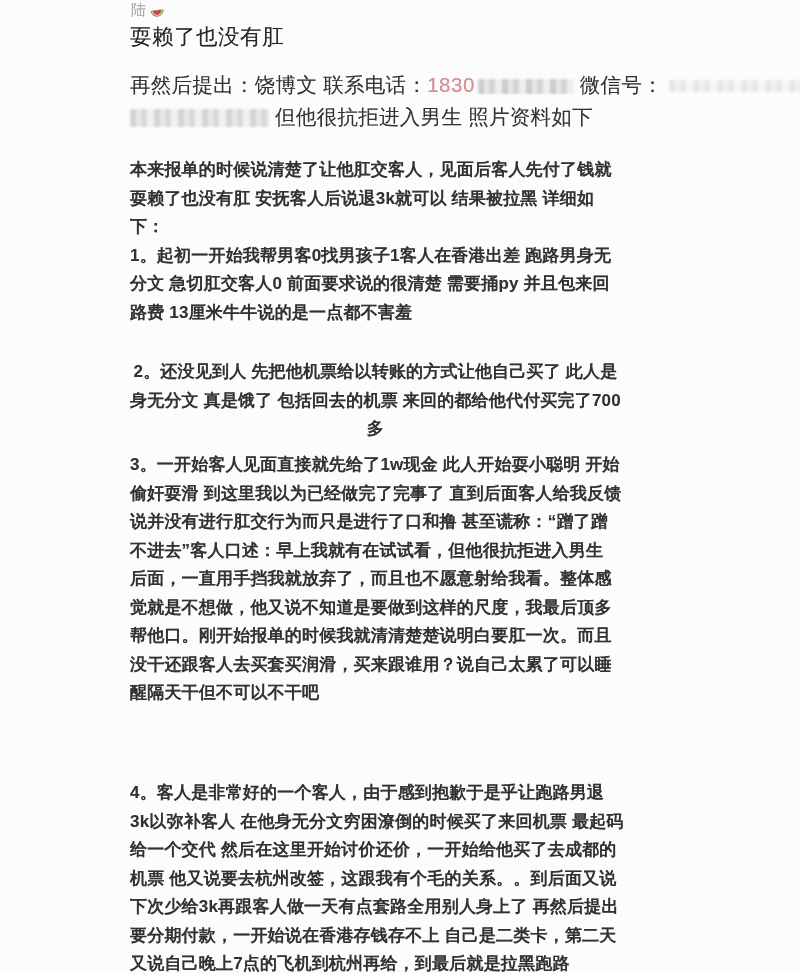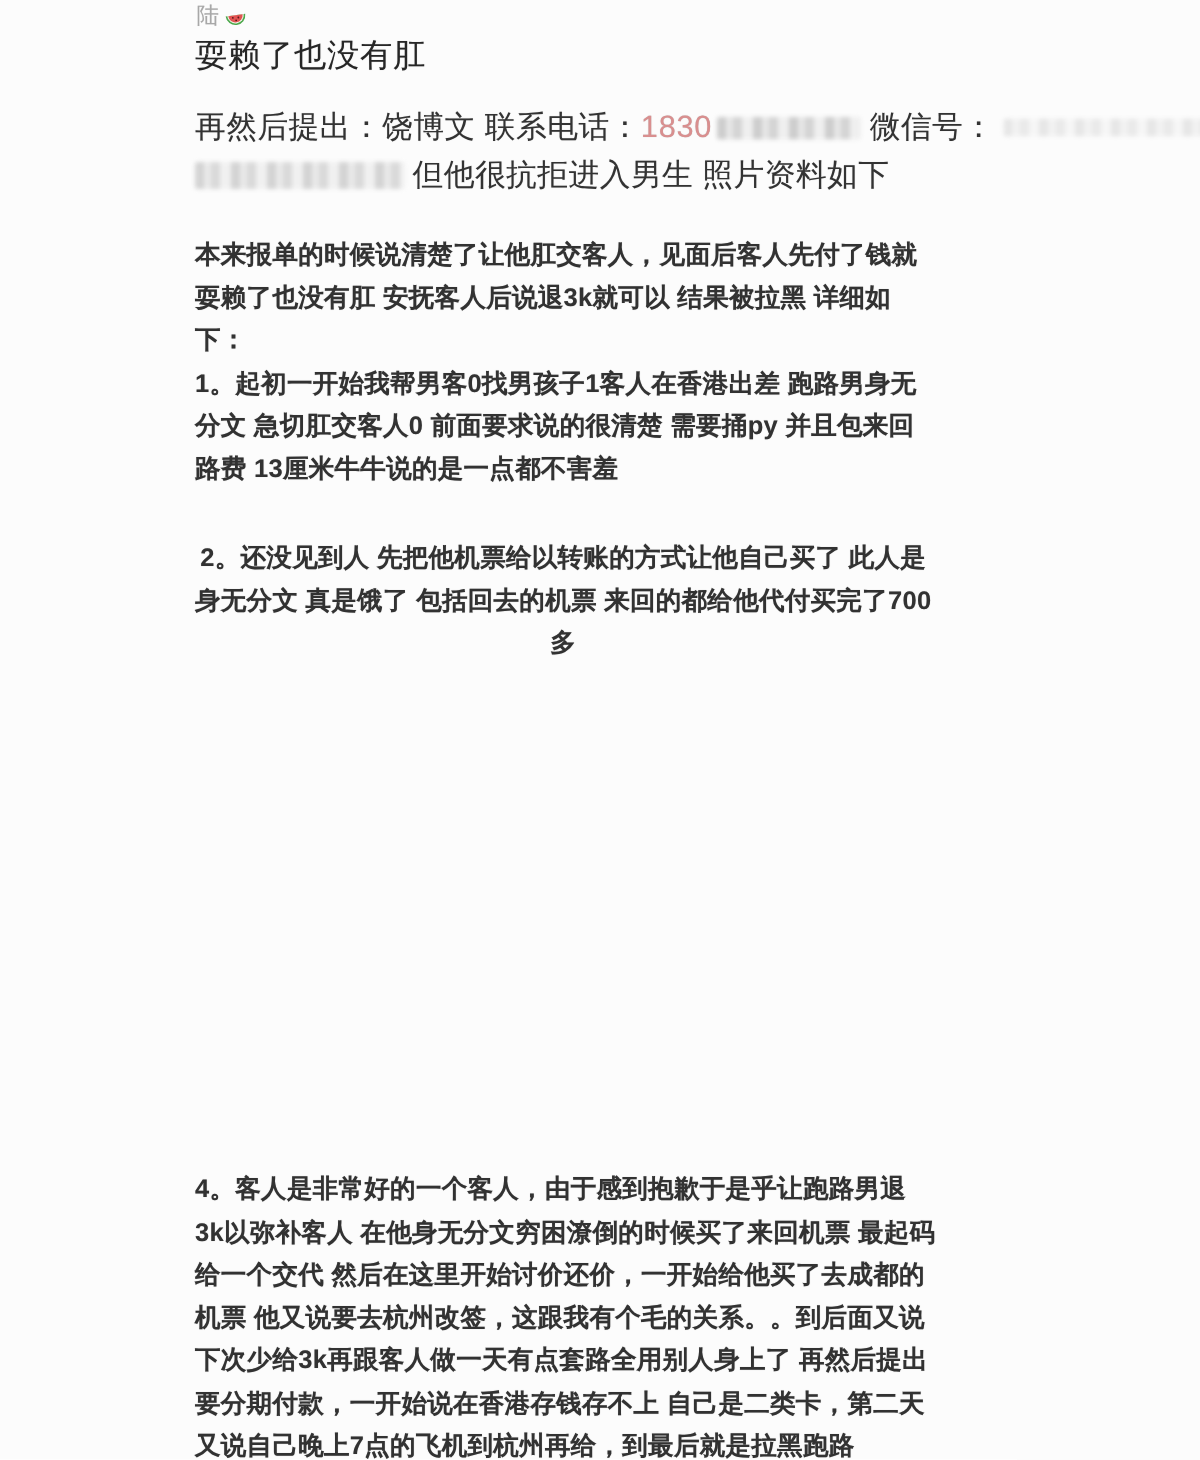--- a/index.html
+++ b/index.html
@@ -78,20 +78,29 @@
 耍赖了也没有肛 安抚客人后说退3k就可以 结果被拉黑 详细如
 下：
 1。起初一开始我帮男客0找男孩子1客人在香港出差 跑路男身无
 分文 急切肛交客人0 前面要求说的很清楚 需要捅py 并且包来回
 路费 13厘米牛牛说的是一点都不害羞</div>
 
   <div class="para p-item2">2。还没见到人 先把他机票给以转账的方式让他自己买了 此人是
 身无分文 真是饿了 包括回去的机票 来回的都给他代付买完了700
 多</div>
 
+  <div class="para p-item3">3。一开始客人见面直接就先给了1w现金 此人开始耍小聪明 开始
+偷奸耍滑 到这里我以为已经做完了完事了 直到后面客人给我反馈
+说并没有进行肛交行为而只是进行了口和撸 甚至谎称：“蹭了蹭
+不进去”客人口述：早上我就有在试试看，但他很抗拒进入男生
+后面，一直用手挡我就放弃了，而且也不愿意射给我看。整体感
+觉就是不想做，他又说不知道是要做到这样的尺度，我最后顶多
+帮他口。刚开始报单的时候我就清清楚楚说明白要肛一次。而且
+没干还跟客人去买套买润滑，买来跟谁用？说自己太累了可以睡
+醒隔天干但不可以不干吧</div>
 
   <div class="para p-item4">4。客人是非常好的一个客人，由于感到抱歉于是乎让跑路男退
 3k以弥补客人 在他身无分文穷困潦倒的时候买了来回机票 最起码
 给一个交代 然后在这里开始讨价还价，一开始给他买了去成都的
 机票 他又说要去杭州改签，这跟我有个毛的关系。。到后面又说
 下次少给3k再跟客人做一天有点套路全用别人身上了 再然后提出
 要分期付款，一开始说在香港存钱存不上 自己是二类卡，第二天
 又说自己晚上7点的飞机到杭州再给，到最后就是拉黑跑路</div>
 
 </div>

